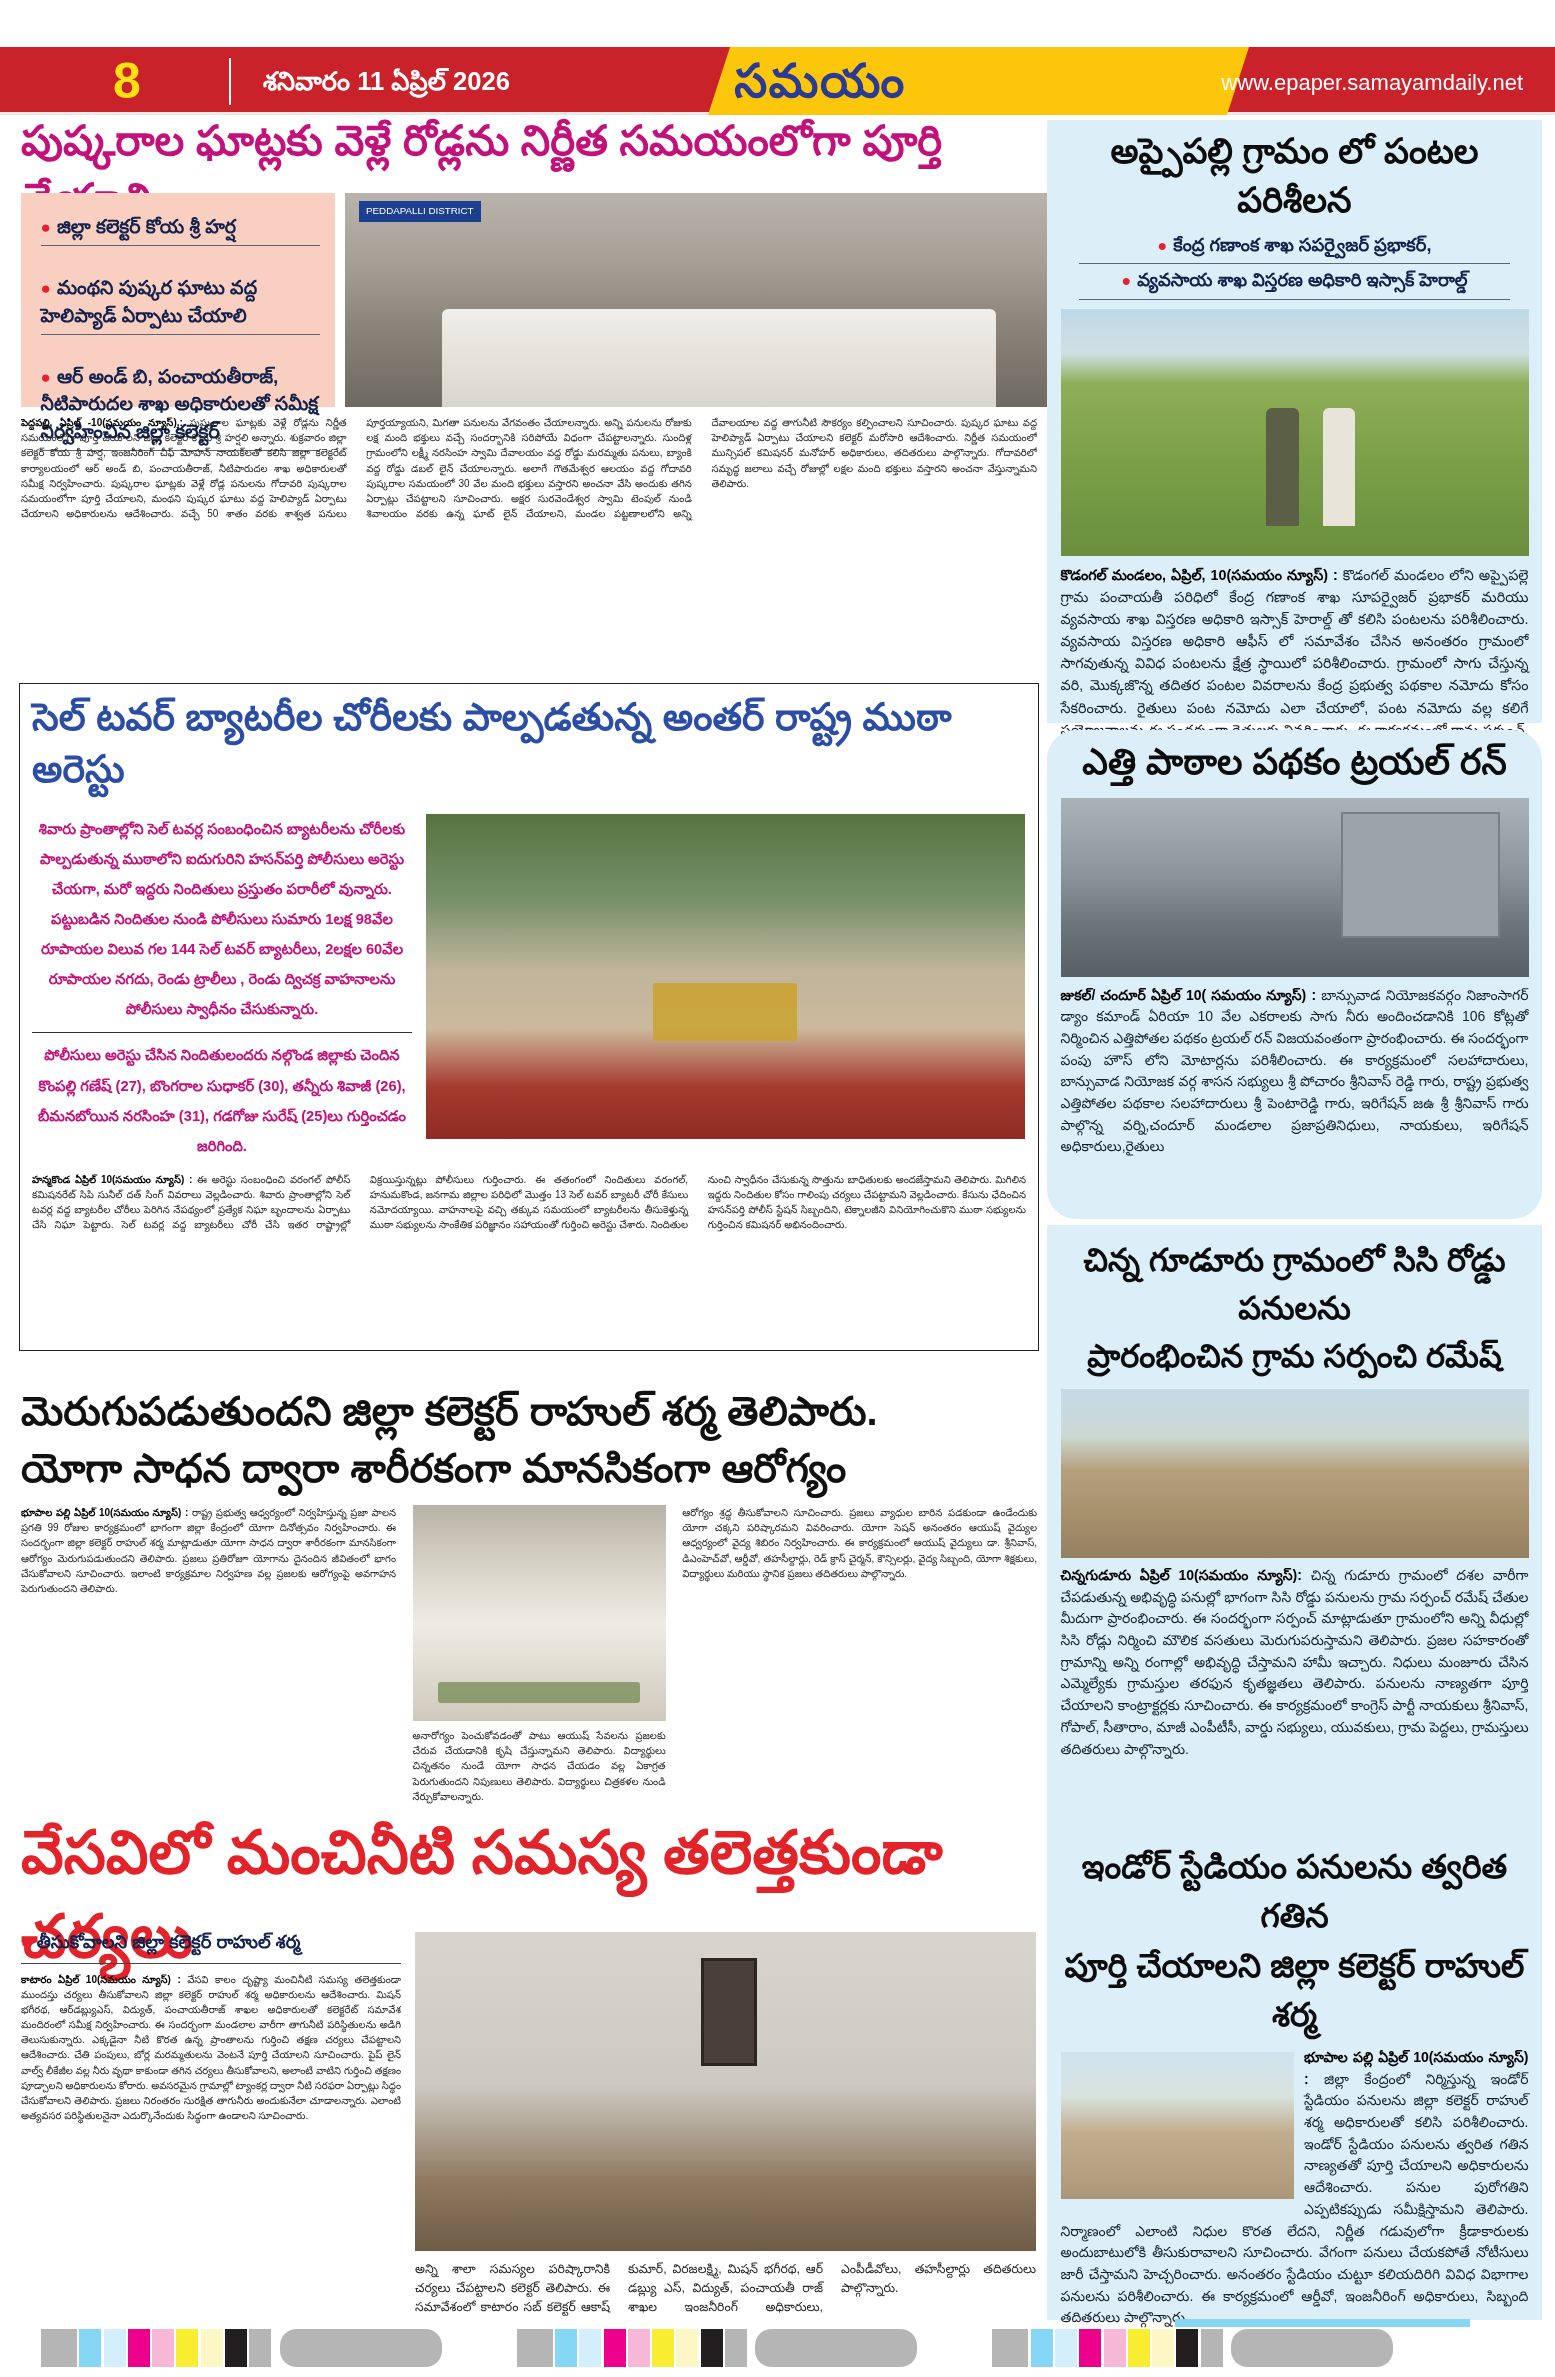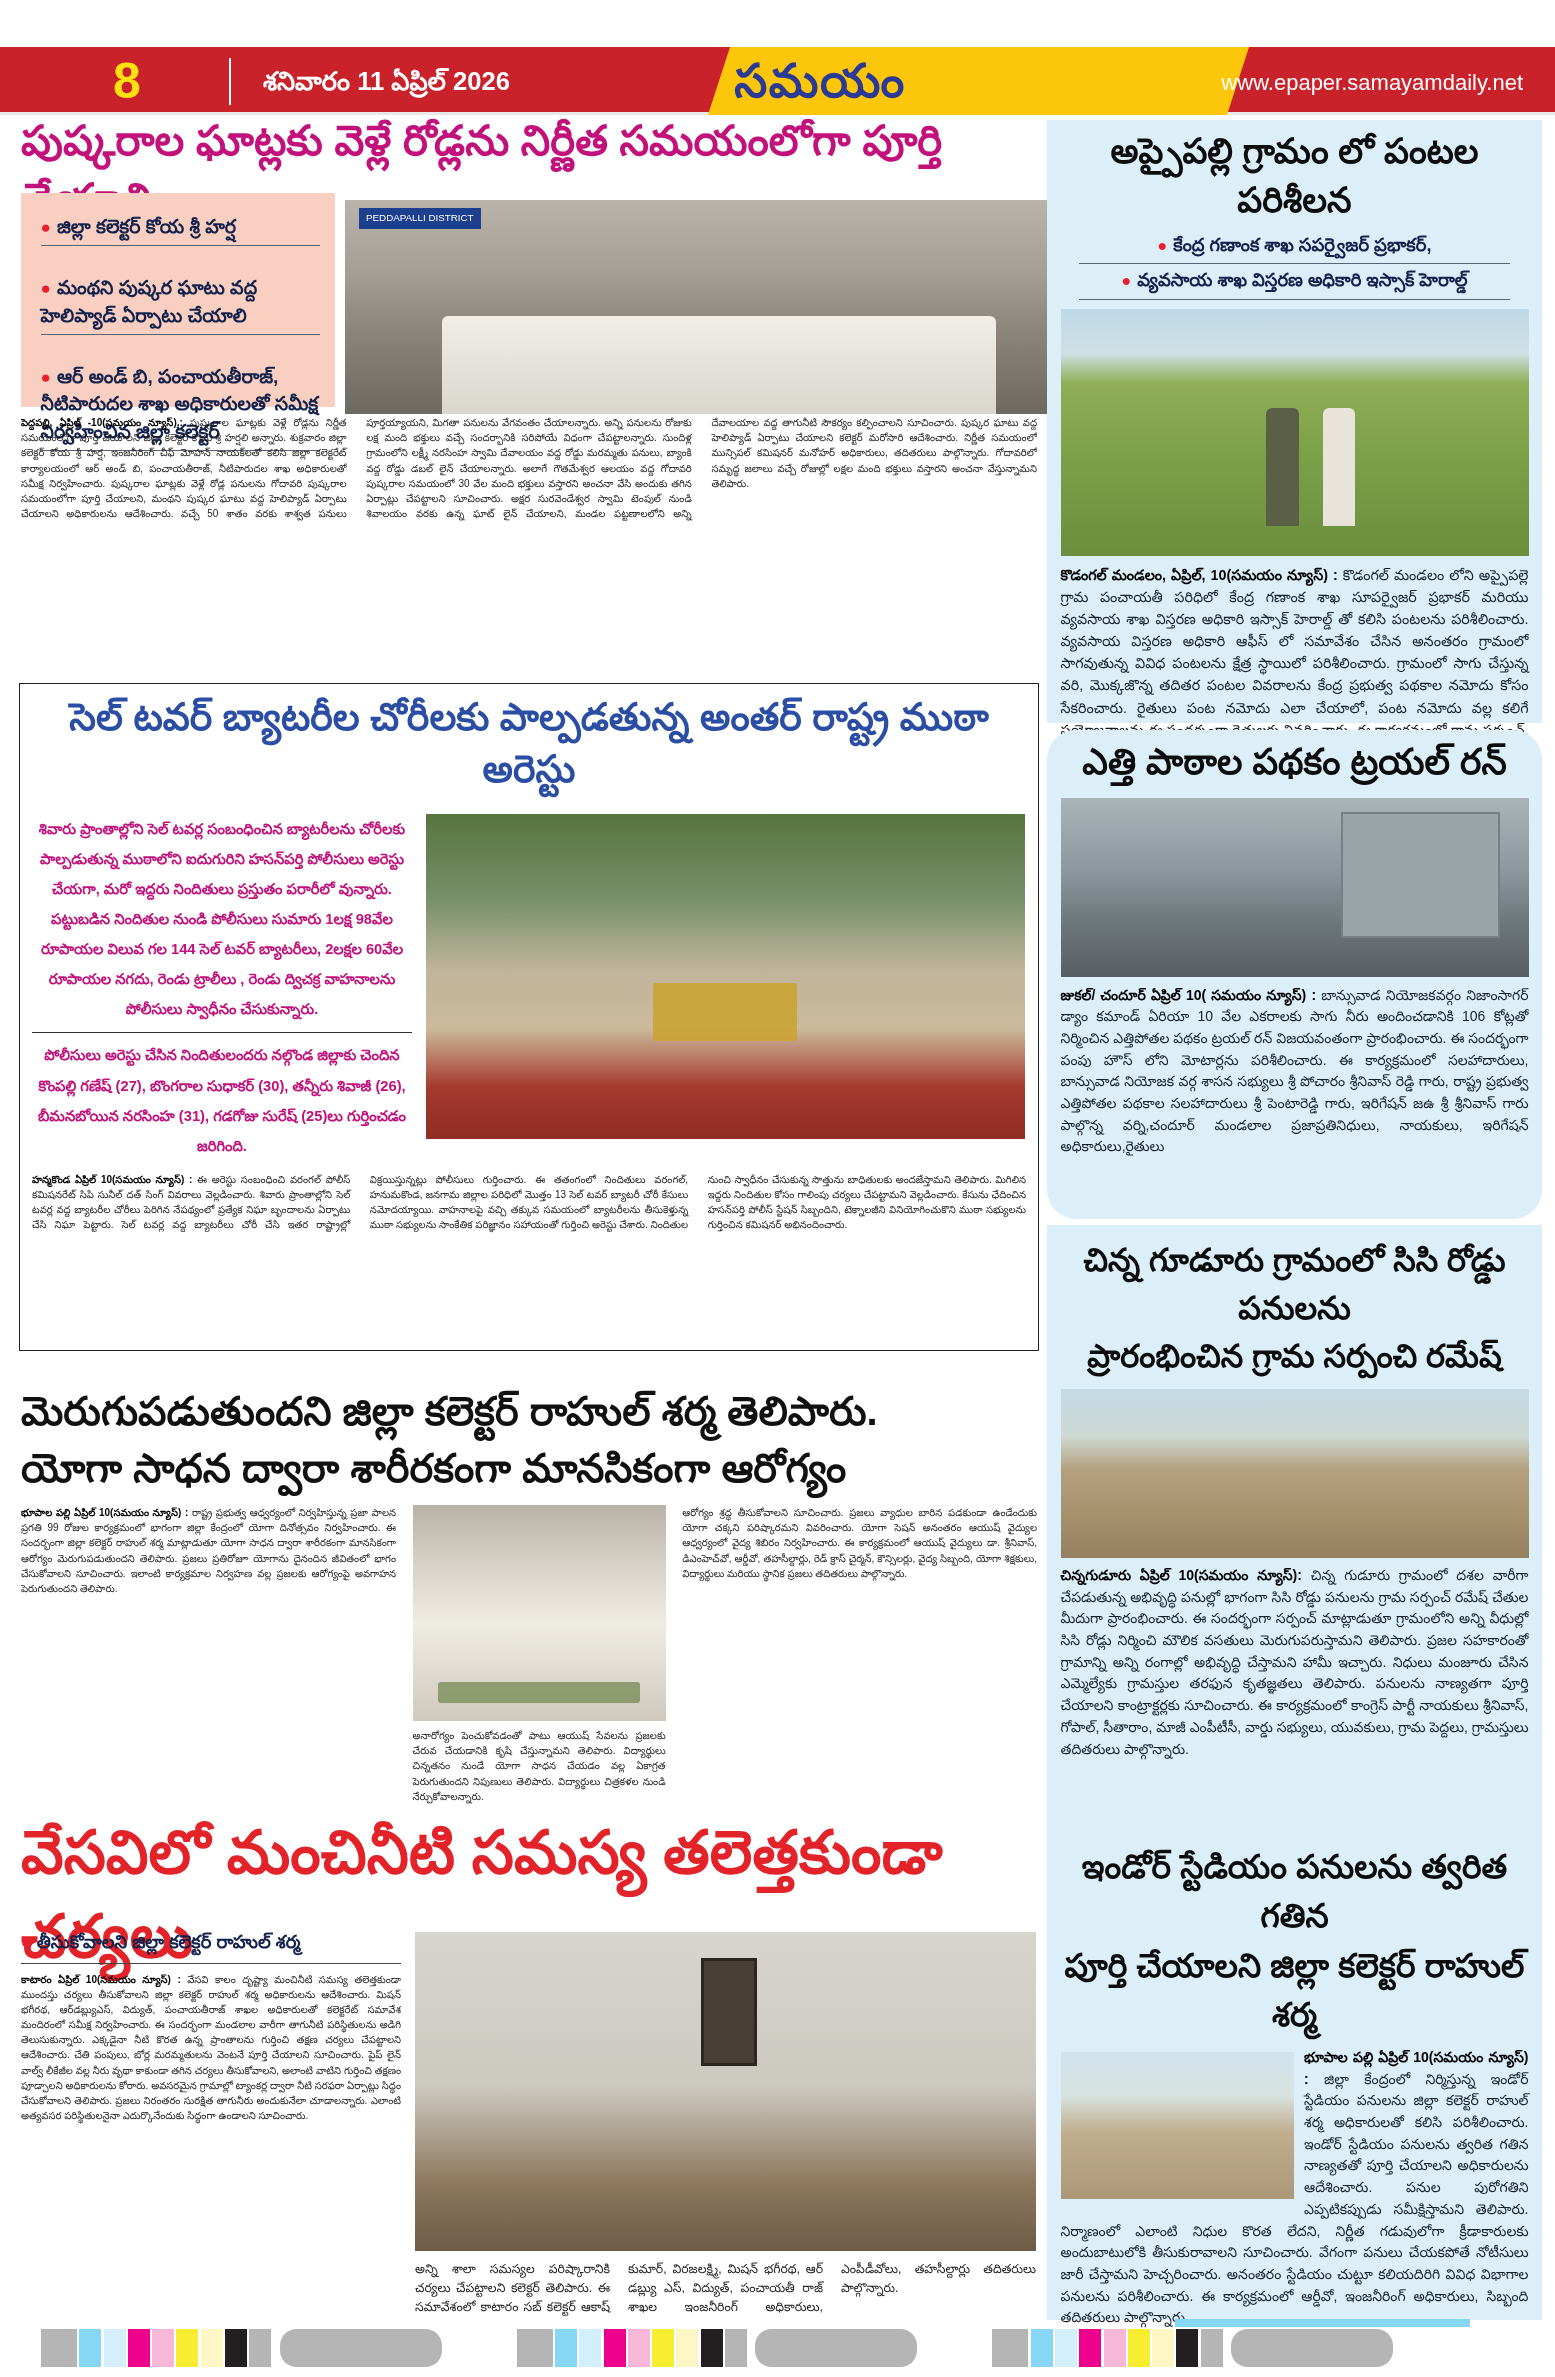--- a/index.html
+++ b/index.html
@@ -19,28 +19,28 @@
   .telugu-body { font-size:10px; line-height:1.52; color:#1c1c1c; text-align:justify; }
   .dateline { font-weight:bold; color:#000; }
   .dot { color:#e8202e; font-size:0.9em; margin-right:6px; }
   .photo { position:relative; overflow:hidden; }
 
   
   .a1-headline { position:absolute; top:117px; left:21px; width:1016px; color:#c2117b; font-size:42px; font-weight:bold; }
   .a1-bullets { position:absolute; top:193px; left:21px; width:314px; height:214px; background:#f8cfc0; padding:19.6px 15px 7.5px 19.6px; }
   .a1-bullet { font-size:19px; font-weight:bold; color:#13214d; line-height:1.45; margin-bottom:28px; border-bottom:0.8px solid #5b6377; padding-bottom:4.5px; }
   .a1-photo { position:absolute; top:193px; left:345px; width:748px; height:214px;
-      background:linear-gradient(180deg,#b9b3ab 0%,#a49d94 35%,#8c857b 60%,#6e6961 100%);margin-top:7px; }
+      background:linear-gradient(180deg,#b9b3ab 0%,#a49d94 35%,#8c857b 60%,#6e6961 100%); }
   .a1-photo .board { position:absolute; top:7.5px; left:13.5px; background:#1c3f8f; color:#fff; font-size:9.8px; padding:4.5px 7.5px; line-height:1.3; text-align:center; }
   .a1-photo .table { position:absolute; bottom:0; left:13%; width:74%; height:46%; background:linear-gradient(180deg,#efeee9,#d9d6cd); border-radius:6px 6px 0 0; }
   .a1-body { position:absolute; top:415px; left:21px; width:1016px; height:263px; column-count:3; column-gap:19.6px; overflow:hidden; }
 
   
   .a2-box { position:absolute; top:683px; left:19px; width:1020px; height:668px; border:1.5px solid #222; padding:7.5px 12px; }
-  .a2-headline { text-align:center; color:#2b4ea4; font-size:38px; font-weight:bold; margin-top:4.5px; }
+  .a2-headline { text-align:left; color:#2b4ea4; font-size:38px; font-weight:bold; margin-top:4.5px; }
   .a2-row { display:flex; gap:13.5px; margin-top:13.5px; }
   .a2-summary { width:380px; color:#c2117b; font-size:14.7px; font-weight:bold; line-height:2.05; text-align:center; }
   .a2-summary .s2 { display:block; margin-top:7.5px; border-top:1.1px solid #333; padding-top:7.5px; }
   .a2-photo { width:599px; height:325px;
       background:linear-gradient(180deg,#56743f 0%,#76906a 26%,#c0b49b 48%,#cbb99b 66%,#a63a2e 84%,#8f2c23 100%); }
   .a2-photo .crates { position:absolute; left:38%; top:52%; width:24%; height:18%; background:#caa22e; border-radius:3px; opacity:.85; }
   .a2-body { margin-top:10.5px; height:226px; column-count:3; column-gap:19.6px; overflow:hidden; }
 
   
   .a3-headline { position:absolute; top:1383px; left:21px; width:1016px; color:#111; font-size:40px; font-weight:bold; line-height:1.42; }

